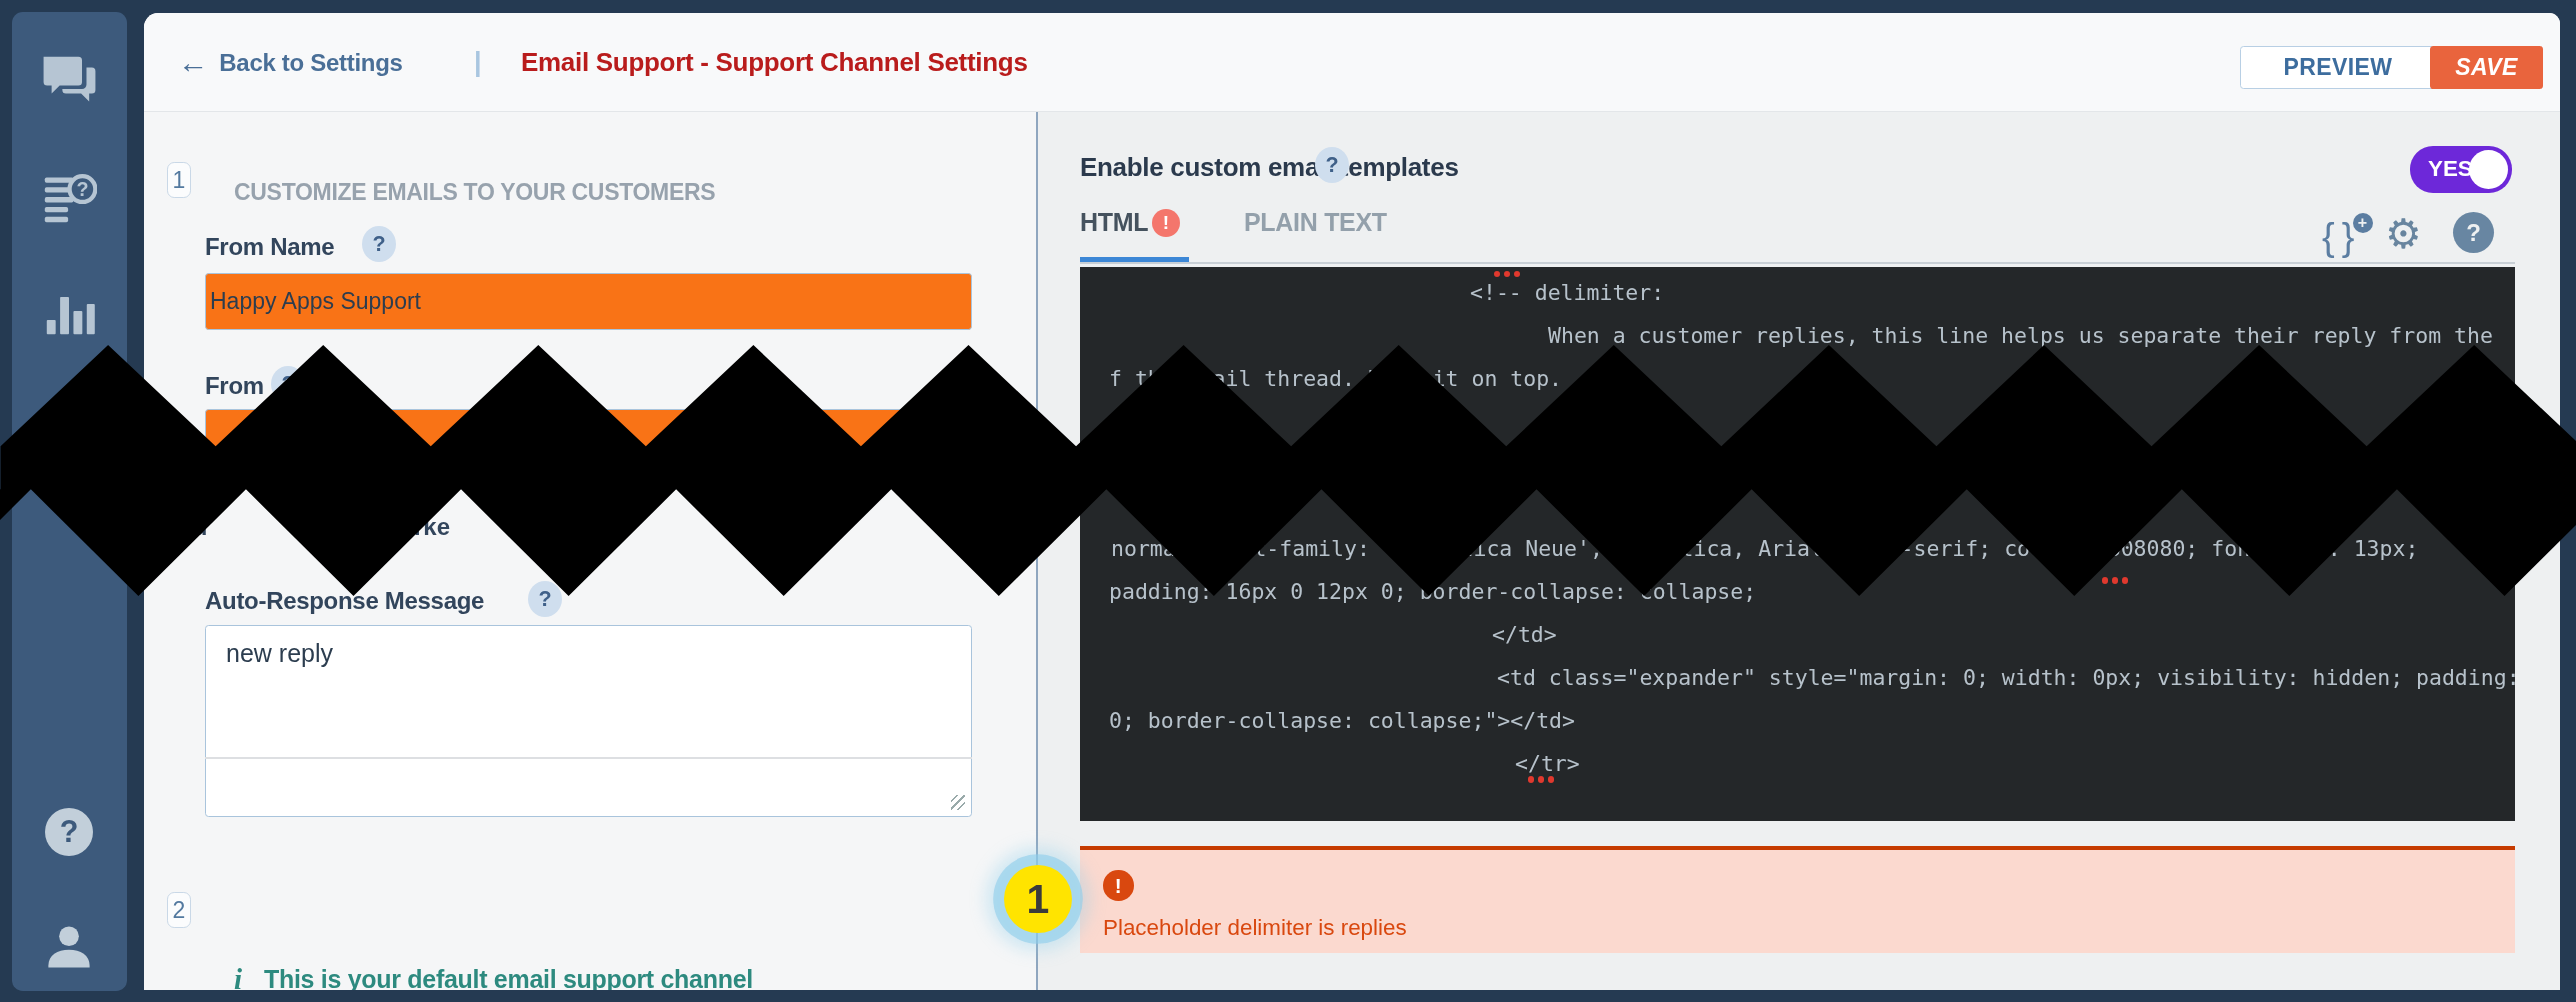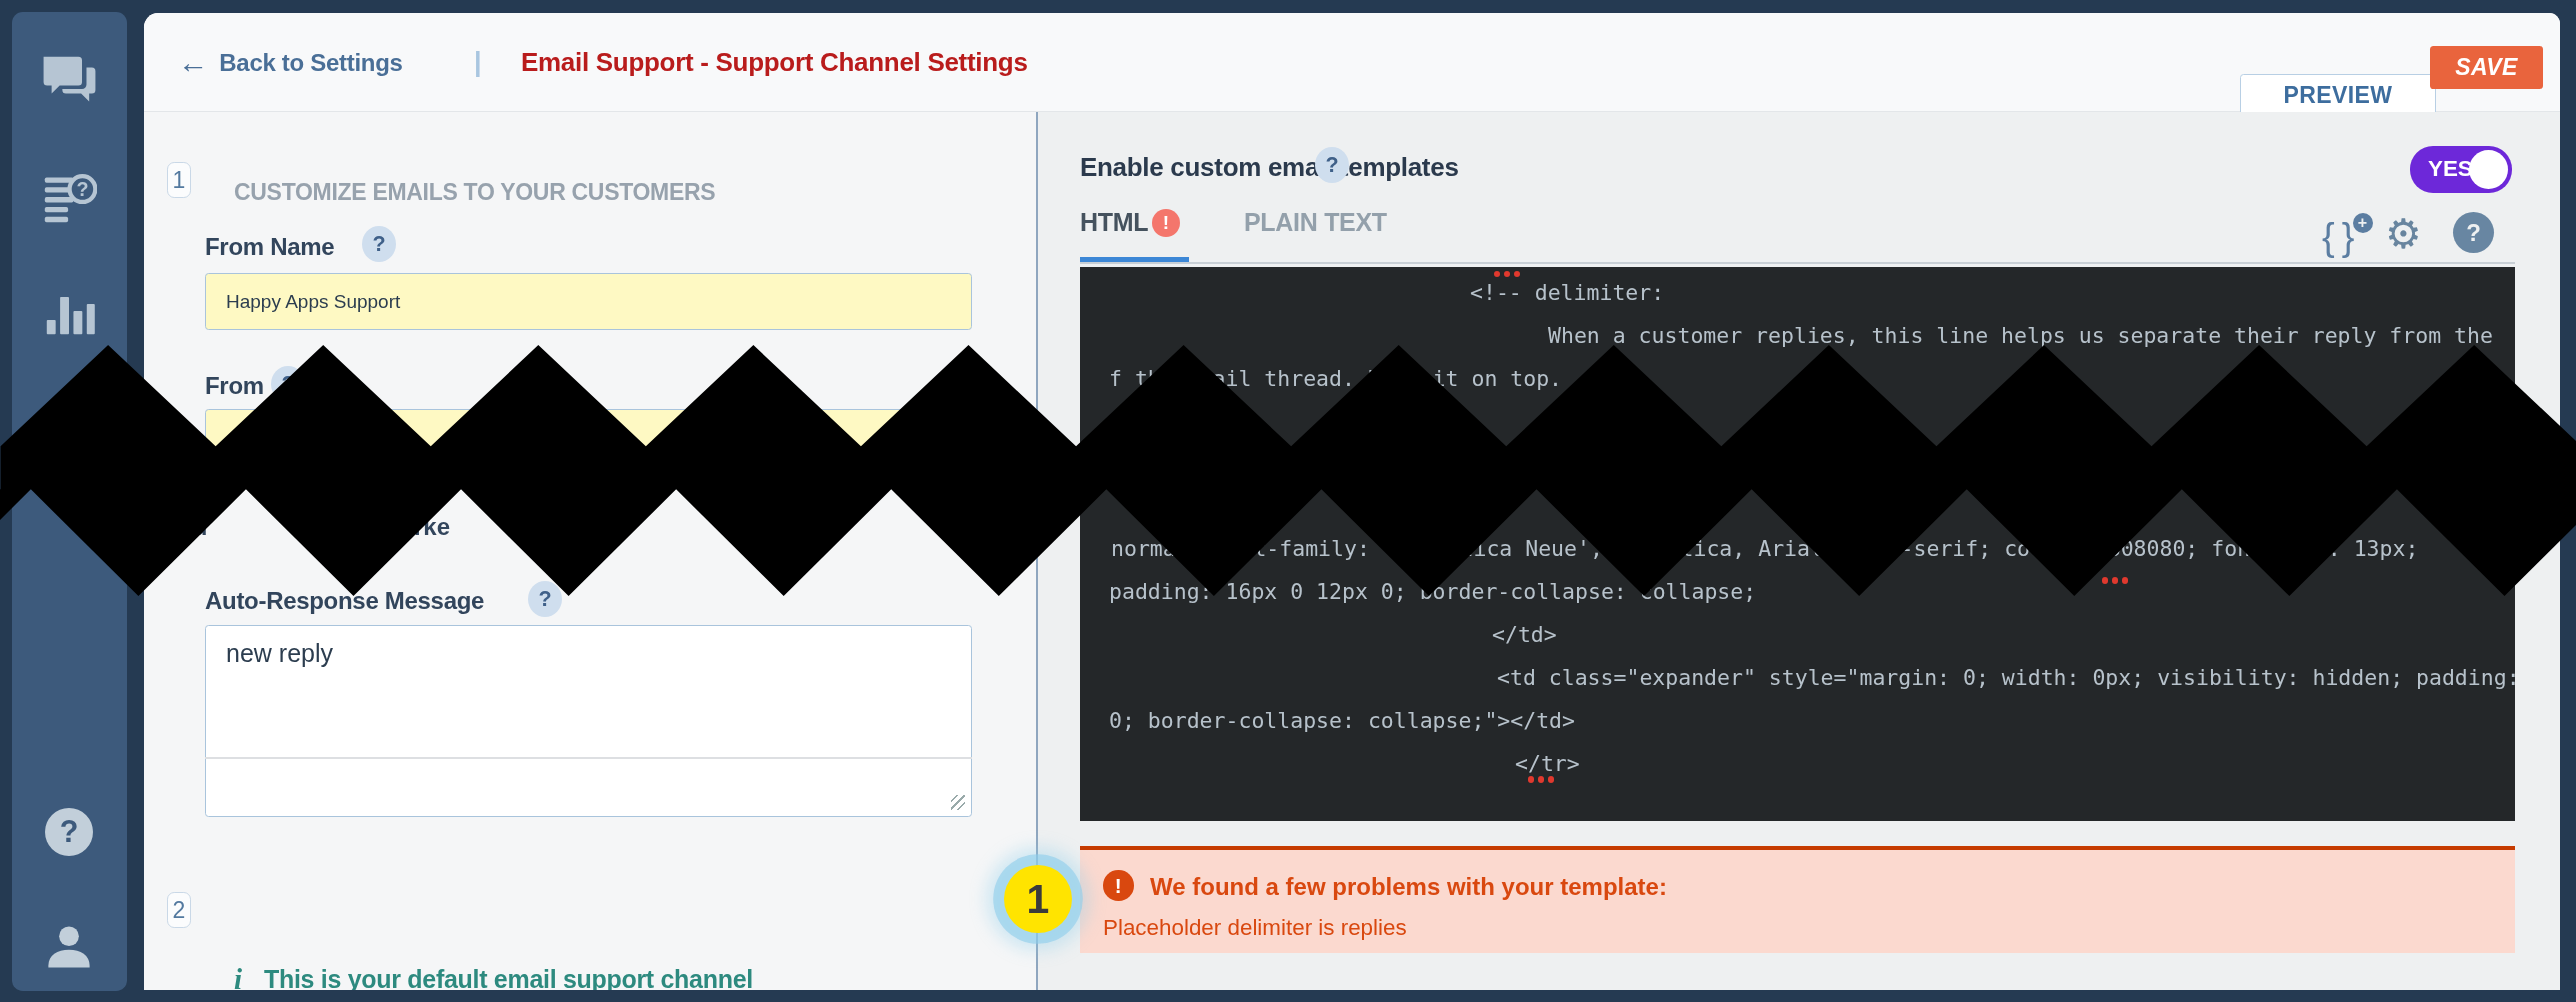--- a/index.html
+++ b/index.html
@@ -17,38 +17,38 @@
   .card { left:144px; top:13.4px; width:2416px; height:977px; background:#f5f6f7;
           border-radius:14.3px 10.8px 0 0; overflow:hidden; }
   .hdr { position:absolute; left:0; top:0; width:2416px; height:99px; background:#f8f9fa; border-bottom:1.8px solid #e3e6e9; }
   .back-wrap { position:absolute; left:34px; top:0; height:99px; display:flex; align-items:center; gap:10.8px; cursor:pointer; }
   .back-arrow { font-size:30.5px; color:#4a6f97; font-weight:bold; }
   .back-label { font-size:24px; color:#4a6f97; font-weight:bold; letter-spacing:-0.3px; }
   .hdr-sep { position:absolute; left:330px; top:34px; font-size:27px; font-weight:bold; color:#a9c6e0; }
   .hdr-title { position:absolute; left:377px; top:34px; font-size:26px; font-weight:bold; color:#b91c1c; letter-spacing:-0.3px; }
   .btn-preview { position:absolute; left:2096px; top:33px; width:196px; height:43px; background:#fff;
                  border:1.8px solid #b8cfe4; border-radius:3.6px; color:#3d6d9e; font-weight:bold; font-size:23px;
-                 display:flex; align-items:center; justify-content:center; letter-spacing:0.4px; cursor:pointer;margin-top:28px; }
+                 display:flex; align-items:center; justify-content:center; letter-spacing:0.4px; cursor:pointer; }
   .btn-save { position:absolute; left:2286px; top:33px; width:113px; height:43px; background:#e9643d;
               border:none; border-radius:3.6px; color:#fff; font-weight:bold; font-size:23px;
               display:flex; align-items:center; justify-content:center; letter-spacing:0.4px; cursor:pointer;font-style:italic; }
 
   .panel-left { position:absolute; left:0; top:99px; width:893px; height:879px; background:#f5f6f7; }
   .panel-right { position:absolute; left:894px; top:99px; width:1522px; height:879px; background:#eef0f1; }
   .v-divider { position:absolute; left:892px; top:99px; width:1.8px; height:879px; background:#8fa6bf; }
 
   
   .sec-box { position:absolute; width:24px; height:36px; border:1.8px solid #c9d8e7; border-radius:7.2px;
              color:#53799f; font-size:23px; background:#fbfcfd; display:flex; align-items:center; justify-content:center; }
   .sec-title { position:absolute; font-size:23px; font-weight:bold; color:#97a2ad; letter-spacing:-0.3px; }
   .fld-label { position:absolute; font-size:24px; font-weight:bold; color:#32455c; letter-spacing:-0.3px; }
   .help-badge { position:absolute; width:34px; height:36px; border-radius:50%; background:#cfdeee; color:#3f6089;
                 font-size:21.5px; font-weight:bold; display:flex; align-items:center; justify-content:center; }
-  .txt-input { position:absolute; left:61px; width:767px; height:57px; background:#fef9c3; border:1.8px solid #a9c4dc;
-               border-radius:3.6px; font-size:19px; color:#2c3d4f; padding-left:20px; font-family:"Liberation Sans",sans-serif; }
+  .txt-input { position:absolute; left:61px; width:767px; height:57px; background:#f97316; border:1.8px solid #a9c4dc;
+               border-radius:3.6px; font-size:23px; color:#2c3d4f; padding-left:4px; font-family:"Liberation Sans",sans-serif; }
   .txt-area { position:absolute; left:61px; top:612px; width:767px; height:192px; background:#fff; border:1.8px solid #a9c4dc;
               border-radius:3.6px; font-size:25px; color:#2c3d4f; padding:12.6px 20px; resize:none;
               font-family:"Liberation Sans",sans-serif; }
   .resize-grip { position:absolute; left:807px; top:782px; width:14.3px; height:14.3px;
                  background:repeating-linear-gradient(135deg, transparent 0 3.6px, #9aa 3.6px 5.4px); }
   .frag { position:absolute; font-size:24px; font-weight:bold; color:#32455c; }
   .hr-left { position:absolute; left:61px; top:744px; width:767px; height:1.8px; background:#dddfe2; }
   .note-icon { position:absolute; left:90px; top:950px; font-family:"Liberation Serif",serif; font-style:italic;
                font-weight:bold; font-size:29px; color:#2d8a7f; }
   .note-text { position:absolute; left:120px; top:952px; font-size:25px; font-weight:bold; color:#2d8a7f; letter-spacing:-0.3px; }
@@ -225,21 +225,20 @@
     <div class="cl" style="left:435px; top:475px;">&lt;/tr&gt;</div>
     <div class="dots" style="left:448px; top:509px;">
         <i></i>
         <i></i>
         <i></i>
       </div>
   </div>
 
   <div class="err-box">
     <div class="err-ic">!</div>
-    <div class="err-title">We found a few problems with your template:</div>
     <div class="err-msg">Placeholder delimiter is replies</div>
   </div>
 </div>
 
 <div class="abs yellow-badge">1</div>
 
 <svg class="abs redaction" width="2576" height="1002" viewBox="0 0 2873 1118">
   <polygon id="zigzag" fill="#000" points="0,498 120,385 240,498 360,385 480,498 600,385 720,498 840,385 960,498 1080,385 1200,498 1320,385 1440,498 1560,385 1680,498 1800,385 1920,498 2040,385 2160,498 2280,385 2400,498 2520,385 2640,498 2760,385 2880,498 3000,385 3120,498 3113,546 3033.8,665 2913.8,546 2793.8,665 2673.8,546 2553.8,665 2433.8,546 2313.8,665 2193.8,546 2073.8,665 1953.8,546 1833.8,665 1713.8,546 1593.8,665 1473.8,546 1353.8,665 1233.8,546 1113.8,665 993.8,546 873.8,665 753.8,546 633.8,665 513.8,546 393.8,665 273.8,546 153.8,665 33.80000000000001,546 -86.2,665 -206.2,546 0,546"></polygon>
 </svg>
 

